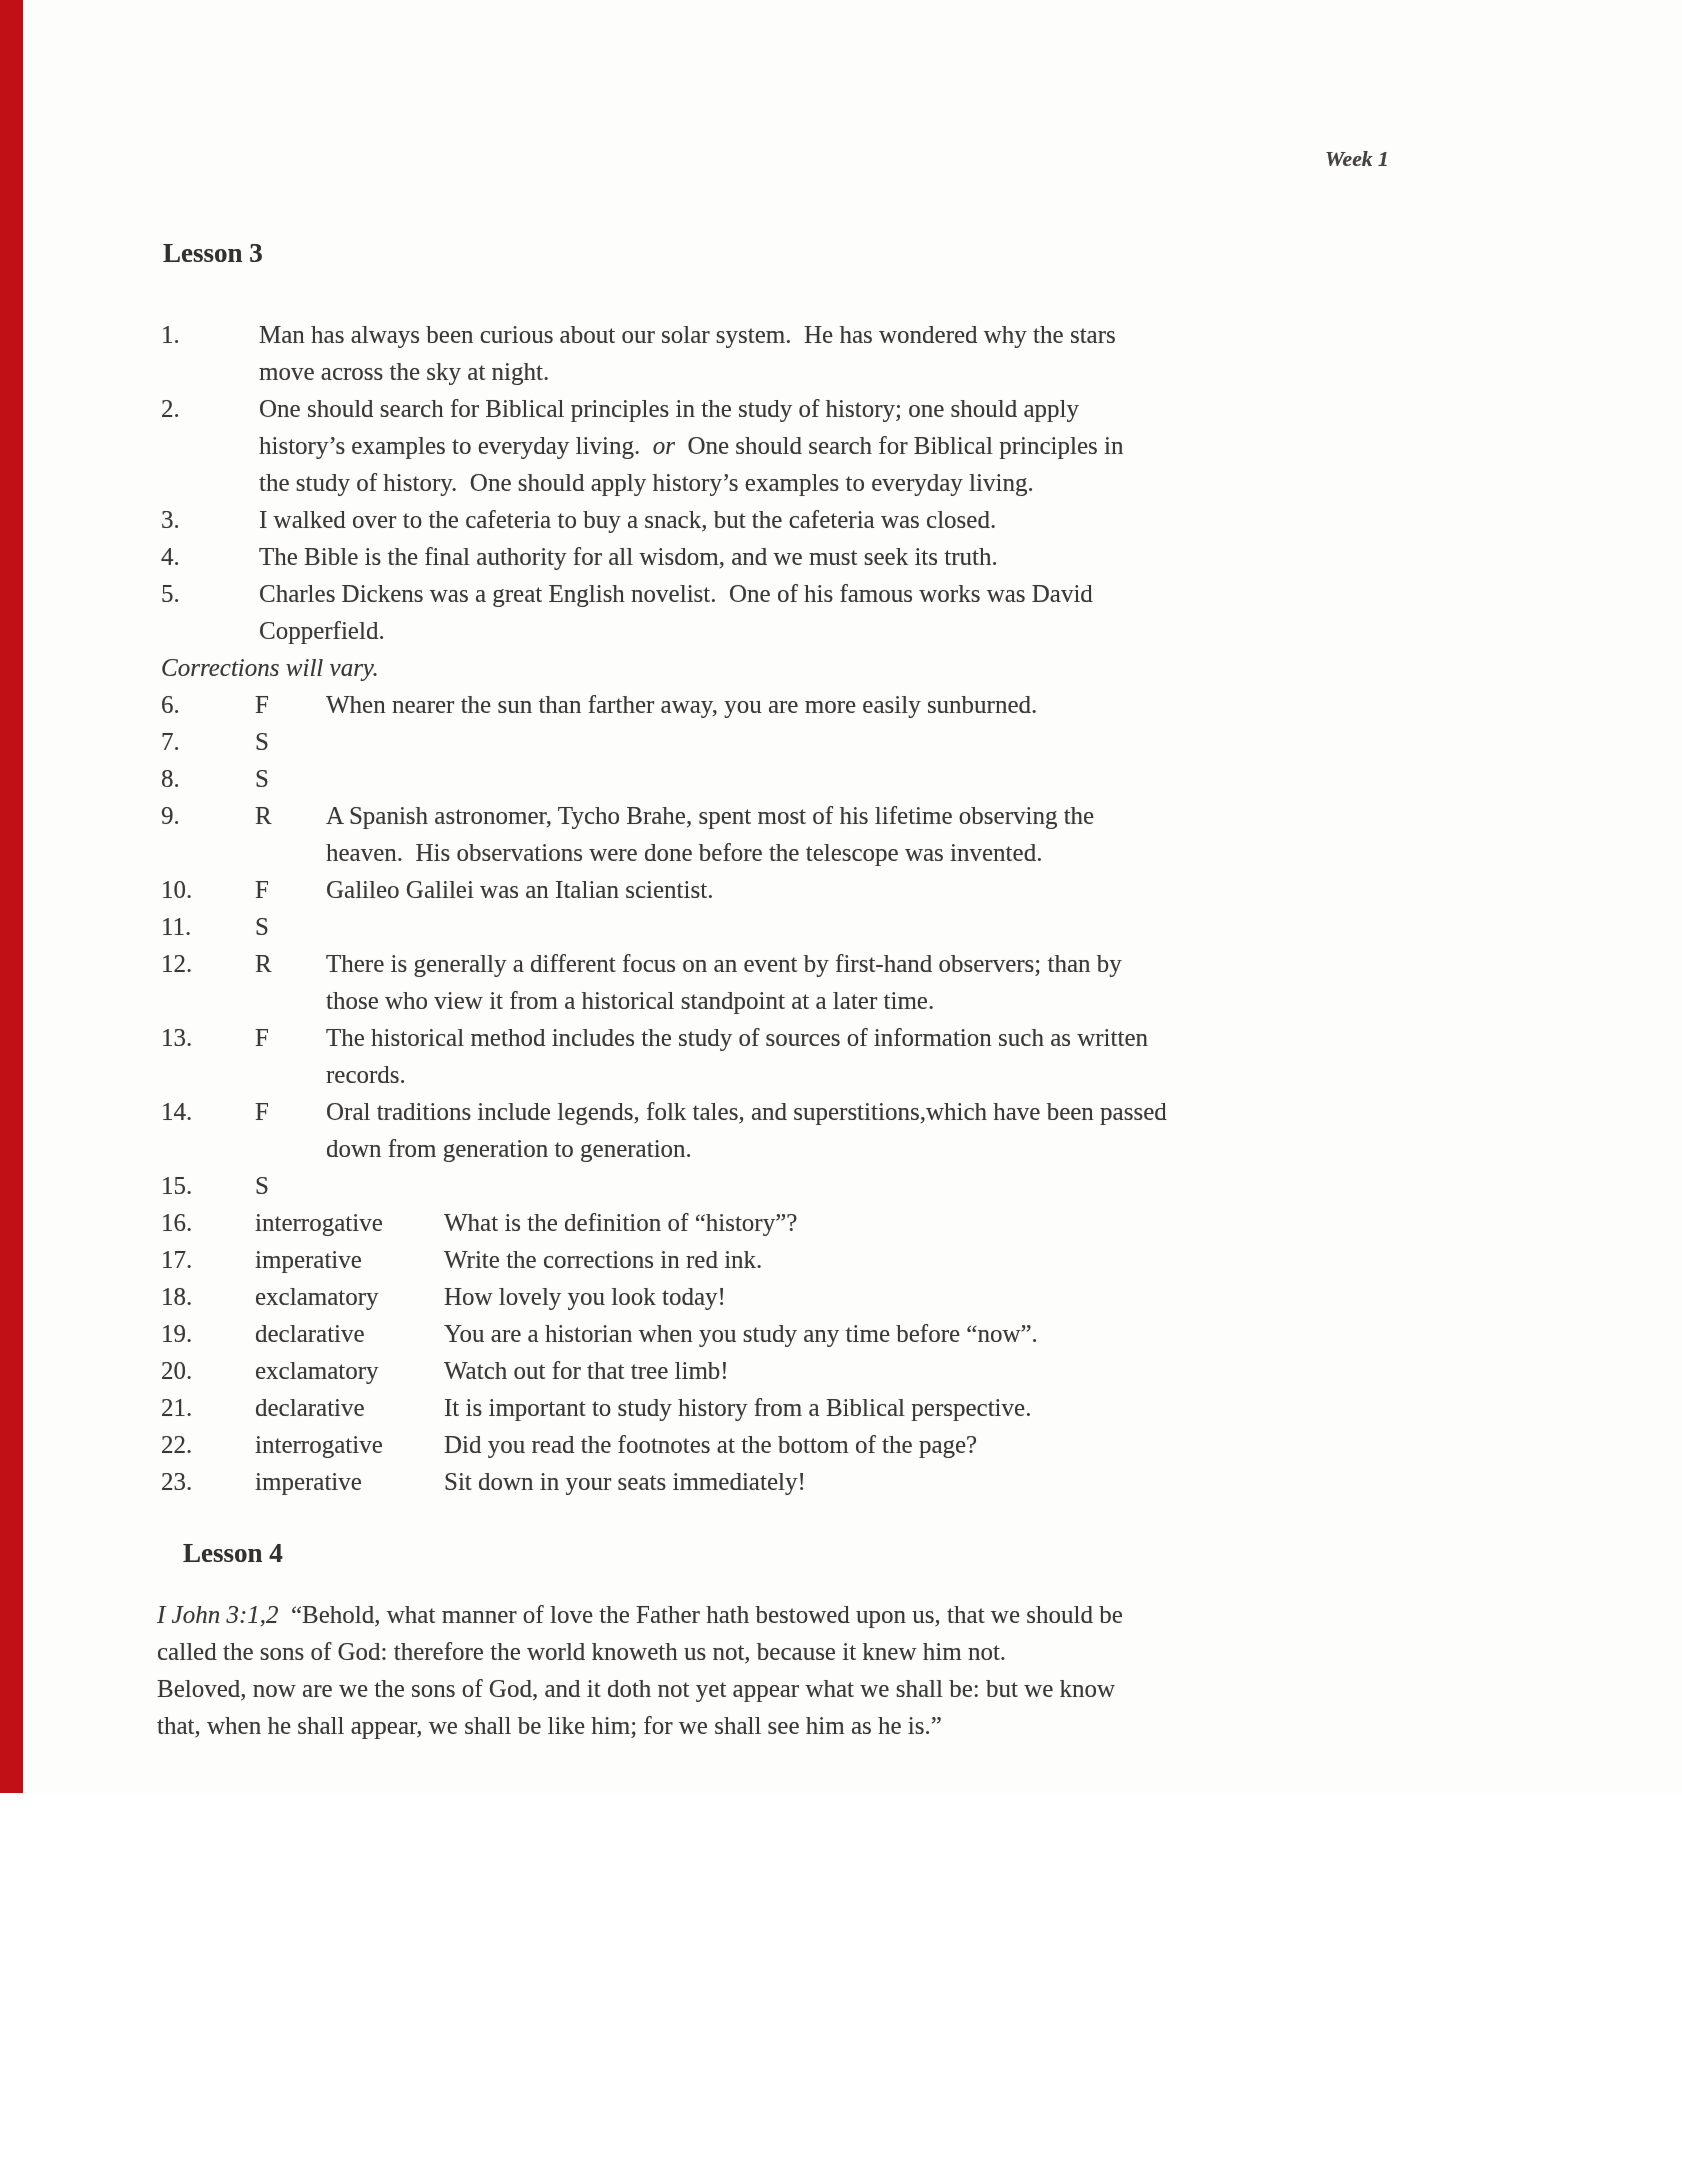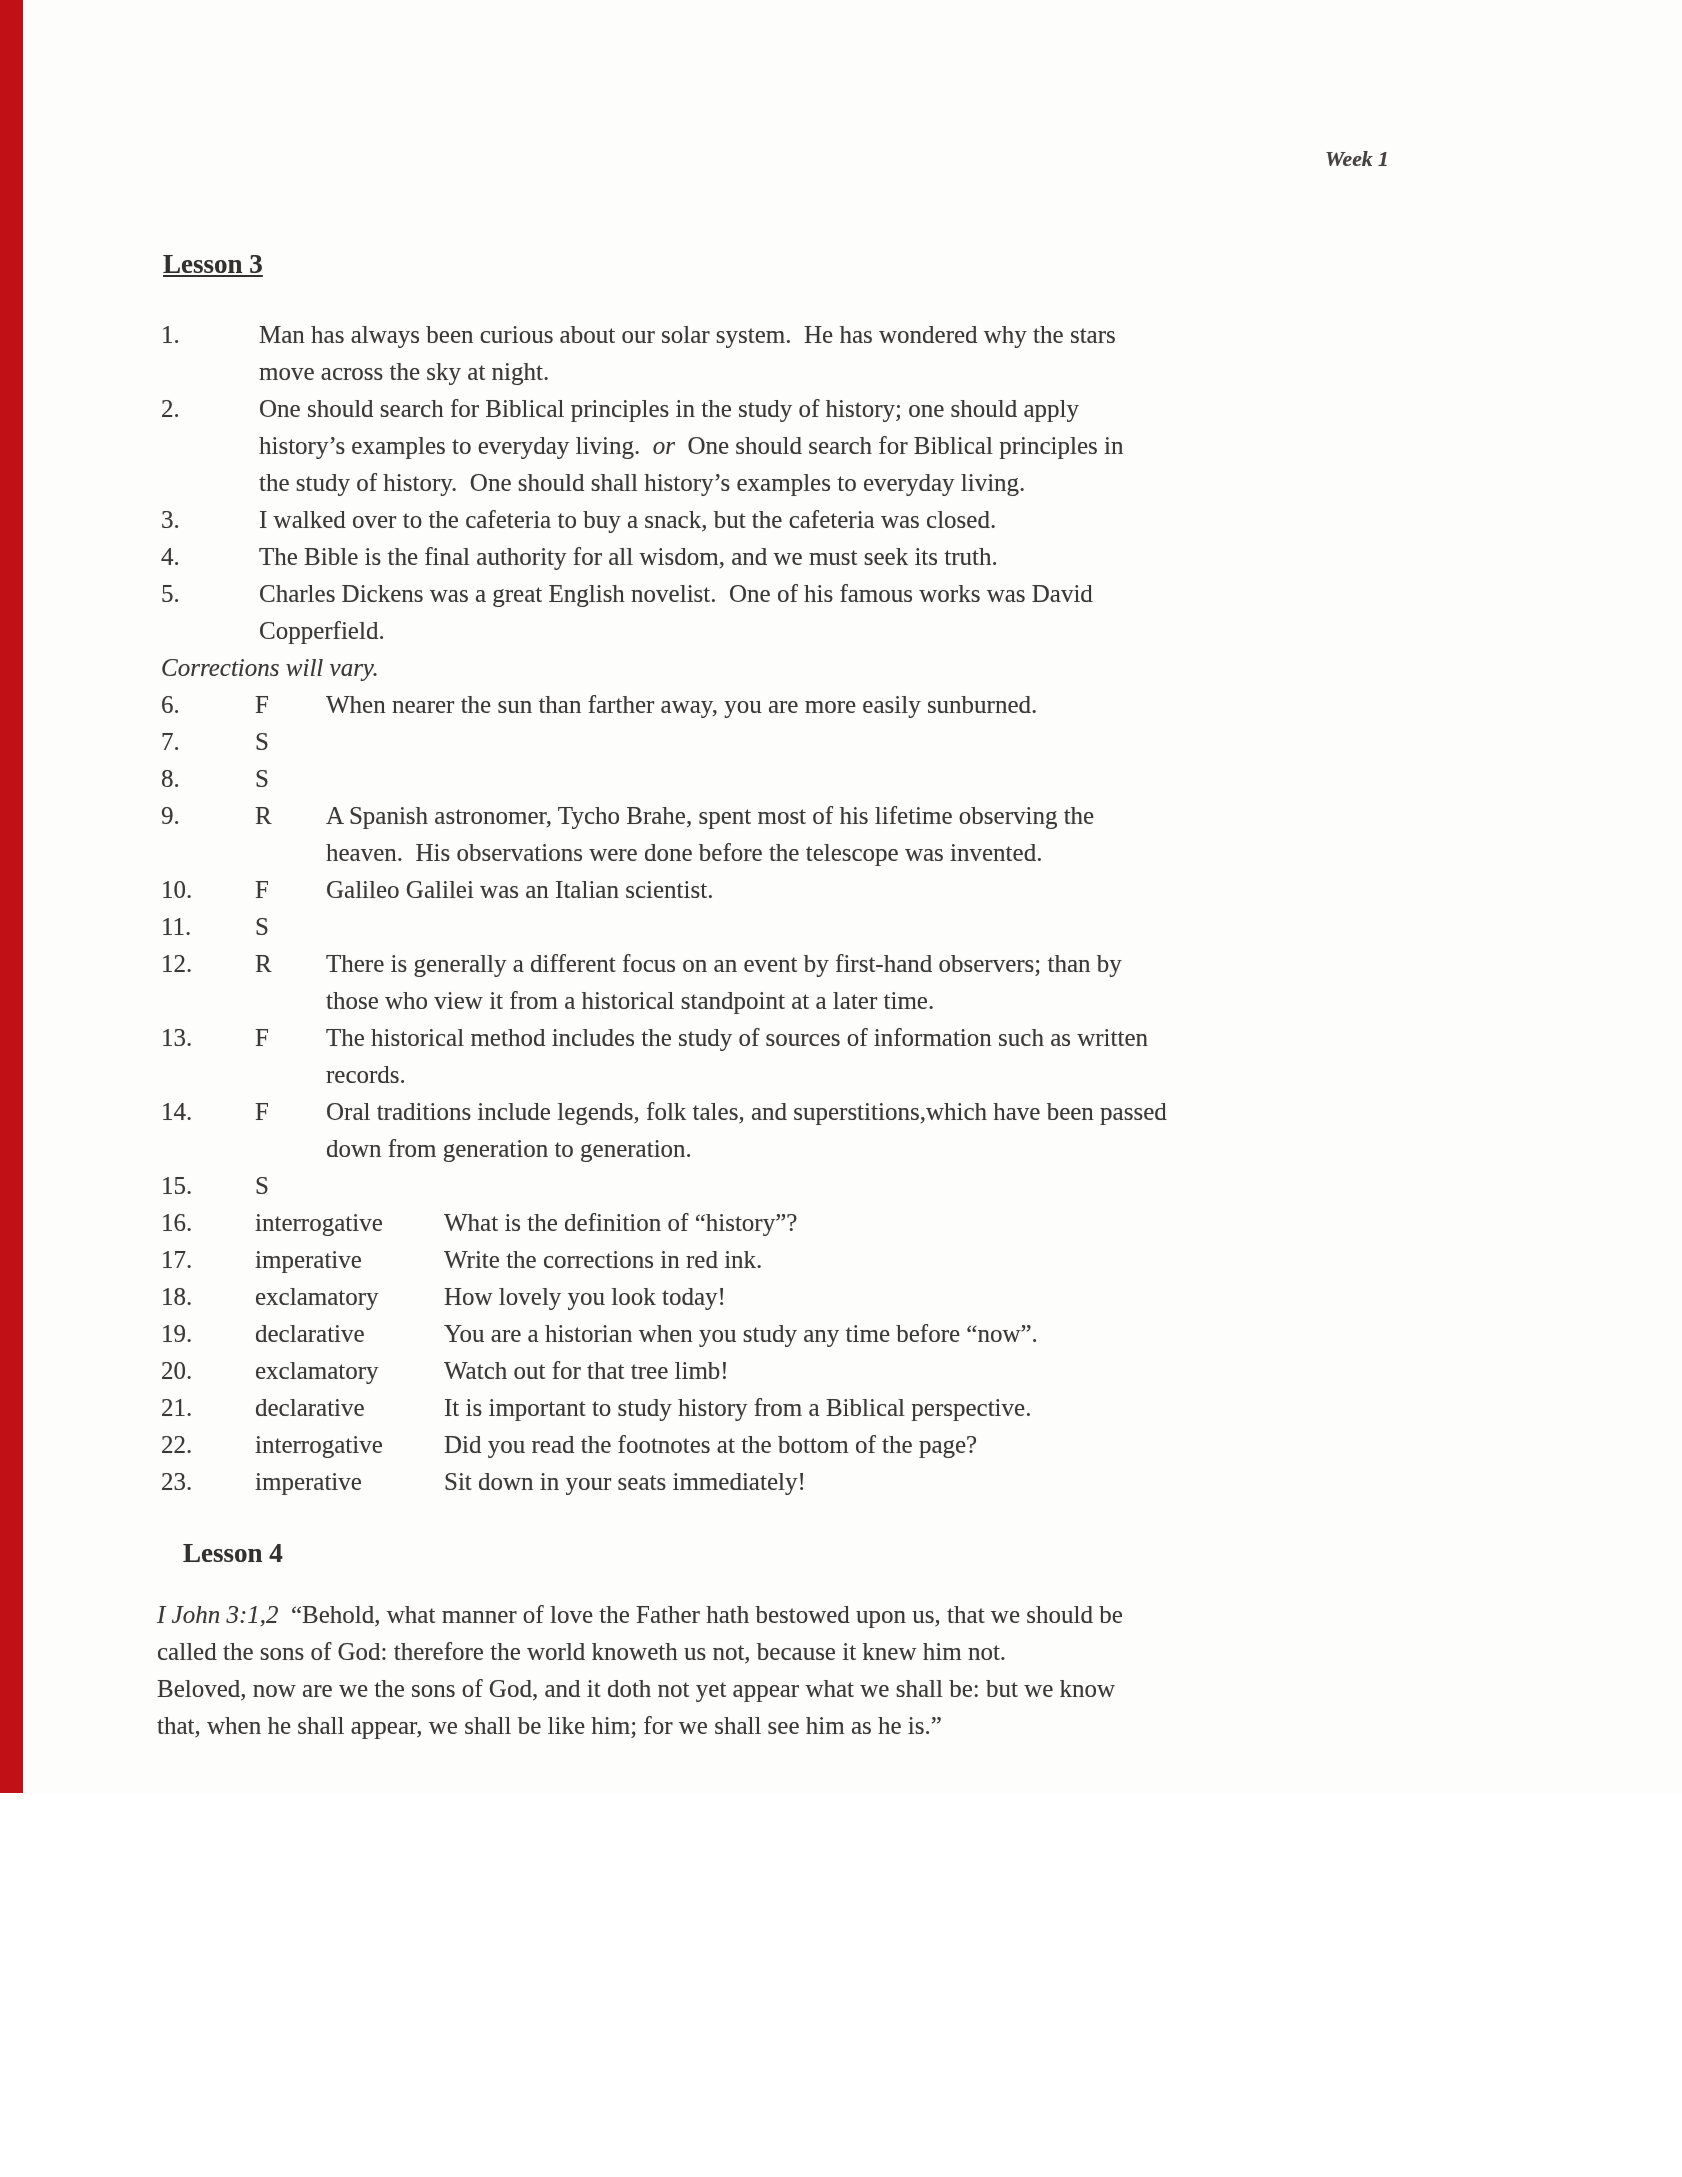--- a/index.html
+++ b/index.html
@@ -17,21 +17,21 @@
   }
   .week{
     position:absolute;left:1325px;top:147px;
     font-style:italic;font-weight:600;font-size:21.6px;color:#45423f;
   }
   .lesson-title{
     position:absolute;left:163px;
     font-weight:bold;font-size:27px;color:#33312e;
     margin:0;
   }
-  #lesson3-title{top:249px;text-decoration:underline;}
+  #lesson3-title{top:238px;}
   #lesson4-title{top:1538px;margin-left:20px;}
   .answers{
     position:absolute;left:161px;top:316px;width:1284px;
     font-size:25px;line-height:37px;
   }
   .row{display:flex;align-items:flex-start;}
   .cell-num{flex:none;width:98px;}
   .sec2 .cell-num,.sec3 .cell-num{width:94px;}
   .cell-mark{flex:none;width:71px;}
   .cell-type{flex:none;width:189px;}
@@ -76,21 +76,21 @@
     <div id="sec1" class="sec1">
         <div class="row">
           <span class="cell-num">1.</span>
           <span class="cell-text"><span>Man has always been curious about our solar system.  He has wondered why the stars
 move across the sky at night.</span></span>
         </div>
         <div class="row">
           <span class="cell-num">2.</span>
           <span class="cell-text"><span>One should search for Biblical principles in the study of history; one should apply
 history’s examples to everyday living.  </span><span class="it">or</span><span>  One should search for Biblical principles in
-the study of history.  One should shall history’s examples to everyday living.</span></span>
+the study of history.  One should apply history’s examples to everyday living.</span></span>
         </div>
         <div class="row">
           <span class="cell-num">3.</span>
           <span class="cell-text"><span>I walked over to the cafeteria to buy a snack, but the cafeteria was closed.</span></span>
         </div>
         <div class="row">
           <span class="cell-num">4.</span>
           <span class="cell-text"><span>The Bible is the final authority for all wisdom, and we must seek its truth.</span></span>
         </div>
         <div class="row">

